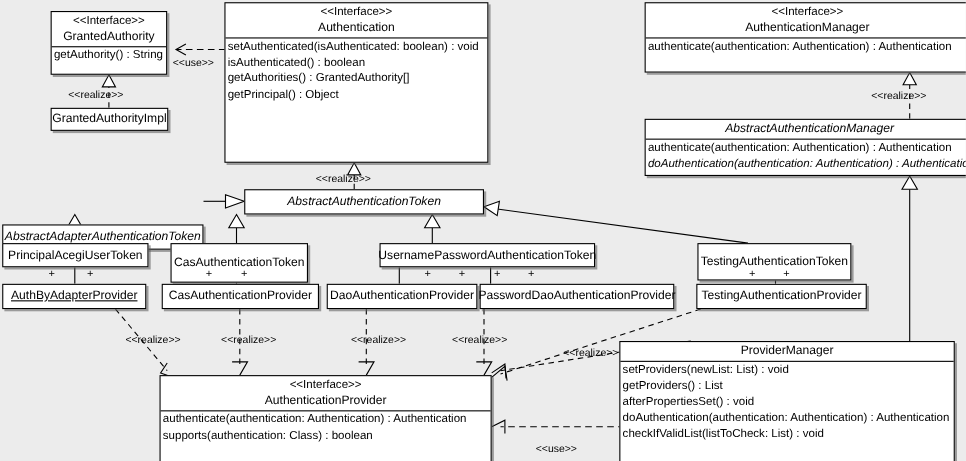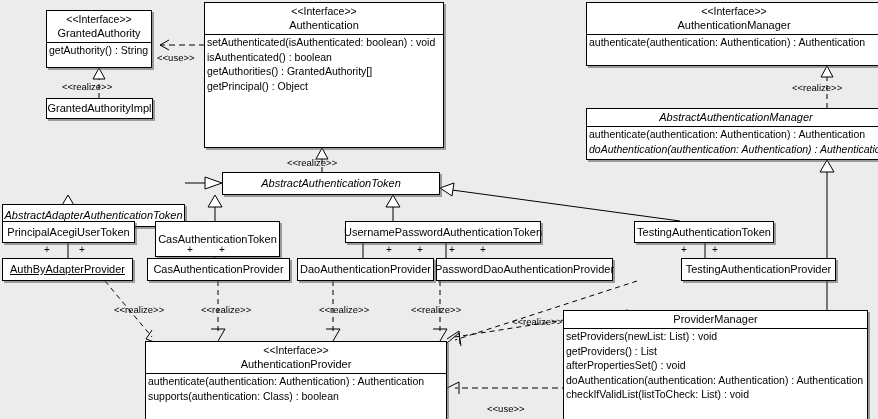--- a/index.html
+++ b/index.html
@@ -197,41 +197,41 @@
   </div>
 
   <div class="umlbox nameonly" style="left:155px;top:221px;width:125px;height:36px;">
     <span>CasAuthenticationToken</span>
   </div>
 
   <div class="umlbox nameonly" style="left:345px;top:221px;width:196px;height:22px;">
     <span>UsernamePasswordAuthenticationToken</span>
   </div>
 
-  <div class="umlbox nameonly" style="left:634px;top:221px;width:140px;height:22px;">
+  <div class="umlbox nameonly" style="left:634px;top:221px;width:140px;height:34px;">
     <span>TestingAuthenticationToken</span>
   </div>
 
   <div class="umlbox nameonly" style="left:2px;top:258px;width:131px;height:23px;text-decoration:underline;">
     <span>AuthByAdapterProvider</span>
   </div>
 
   <div class="umlbox nameonly" style="left:147px;top:258px;width:143px;height:23px;">
     <span>CasAuthenticationProvider</span>
   </div>
 
   <div class="umlbox nameonly" style="left:297px;top:258px;width:137px;height:23px;">
     <span>DaoAuthenticationProvider</span>
   </div>
 
   <div class="umlbox nameonly" style="left:436px;top:258px;width:177px;height:23px;">
     <span>PasswordDaoAuthenticationProvider</span>
   </div>
 
-  <div class="umlbox nameonly" style="left:633px;top:258px;width:155px;height:23px;margin-left:48px;">
+  <div class="umlbox nameonly" style="left:633px;top:258px;width:155px;height:23px;">
     <span>TestingAuthenticationProvider</span>
   </div>
 
   <div class="umlbox" style="left:145px;top:341px;width:302px;height:80px;">
     <div class="hdr">
       <span class="stereo">&lt;&lt;Interface&gt;&gt;</span>
       <span class="cname">AuthenticationProvider</span>
     </div>
     <div class="sep ops">
       <div class="op">authenticate(authentication: Authentication) : Authentication</div>

